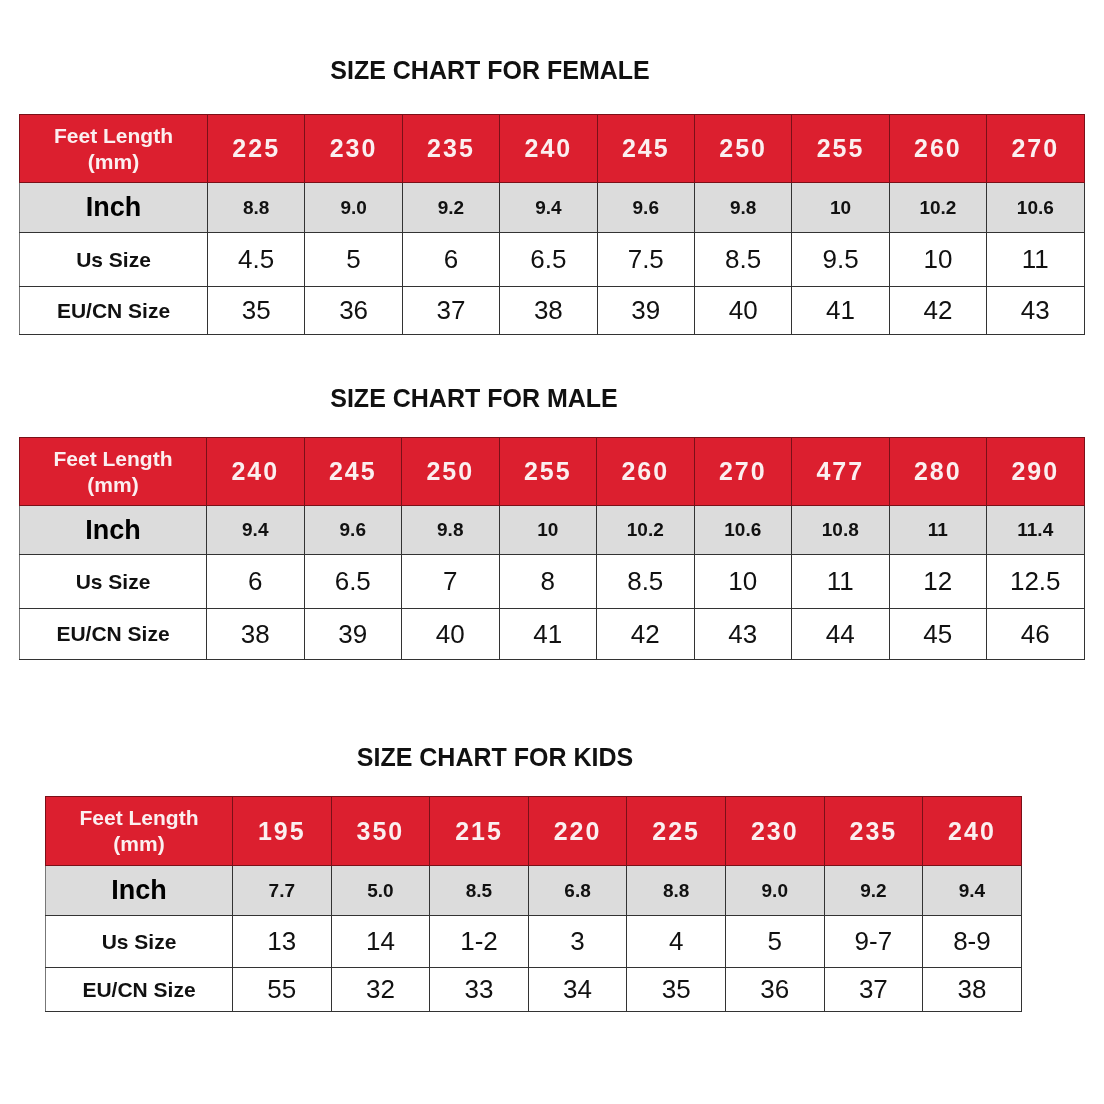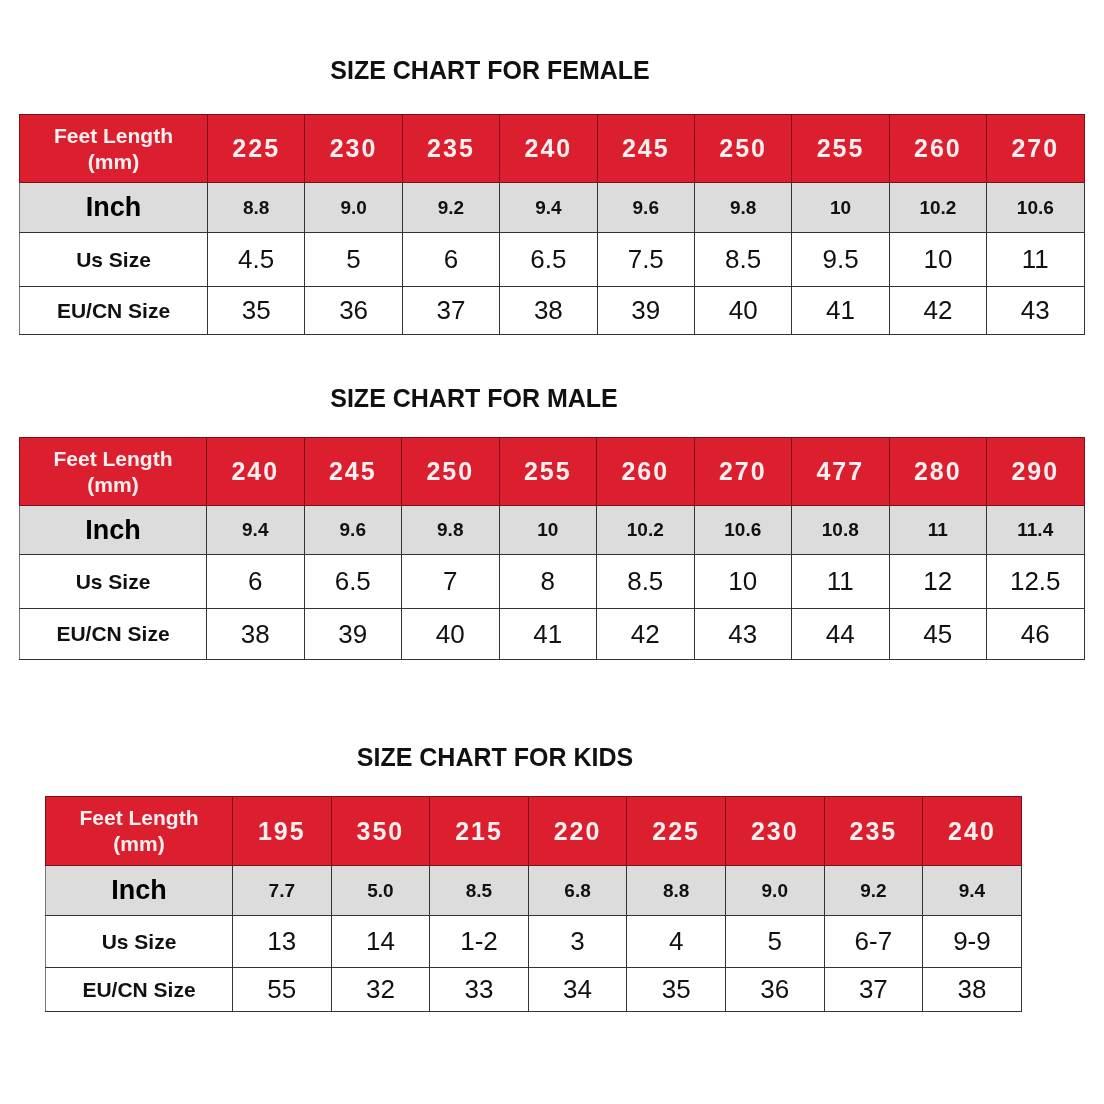--- a/index.html
+++ b/index.html
@@ -167,22 +167,22 @@
     <td>9.4</td>
   </tr>
   <tr class="us" style="height:52px">
     <td class="lbl">Us Size</td>
     <td>13</td>
     <td>14</td>
     <td>1-2</td>
     <td>3</td>
     <td>4</td>
     <td>5</td>
-    <td>6-7</td>
-    <td>9-9</td>
+    <td>9-7</td>
+    <td>8-9</td>
   </tr>
   <tr class="eu" style="height:44px">
     <td class="lbl">EU/CN Size</td>
     <td>55</td>
     <td>32</td>
     <td>33</td>
     <td>34</td>
     <td>35</td>
     <td>36</td>
     <td>37</td>

